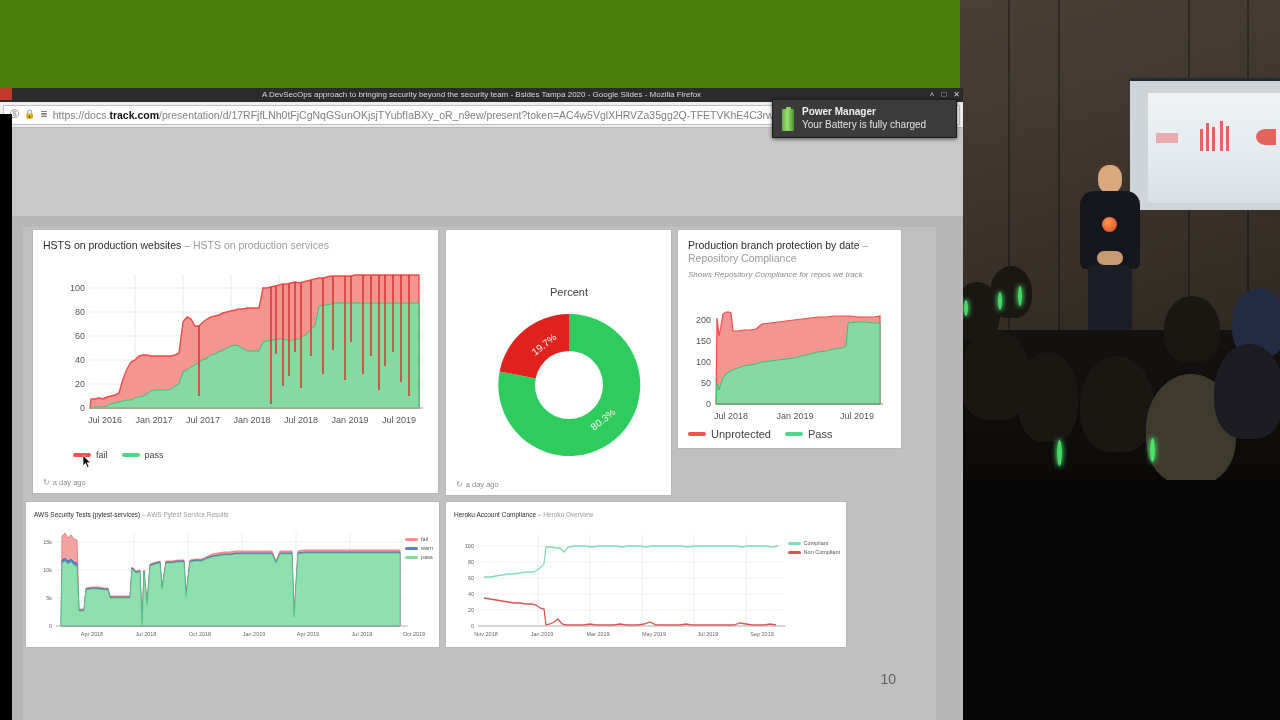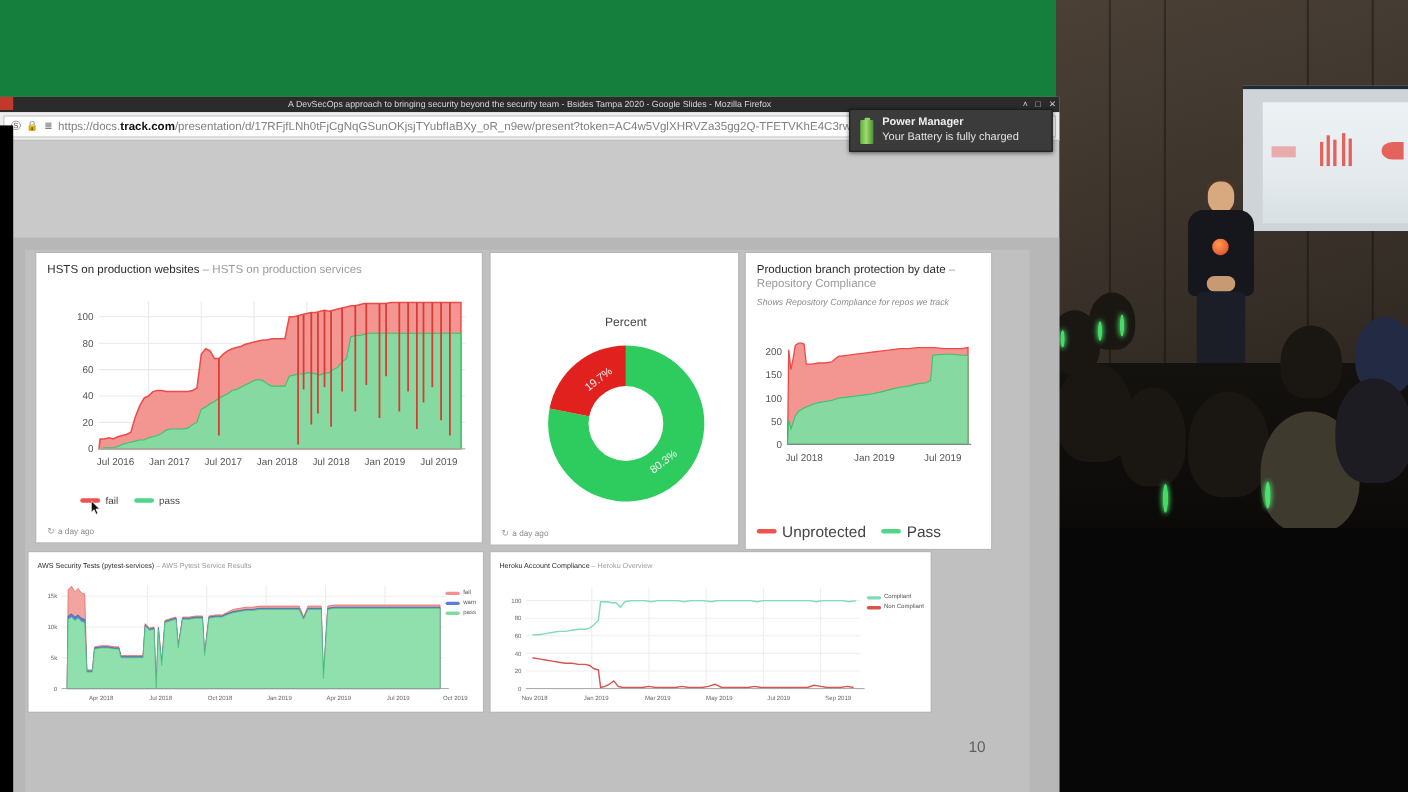--- a/index.html
+++ b/index.html
@@ -1,21 +1,21 @@
 <!DOCTYPE html>
 <html><head>
 <meta charset="utf-8">
 <style>
   * { box-sizing: border-box; margin: 0; padding: 0; }
   html, body {
     width: 1280px; height: 720px;
     background: #000; overflow: hidden;
     font-family: "Liberation Sans", sans-serif;
   }
-  #root { position: relative; width: 1280px; height: 720px; background: #15803d; }
+  #root { position: relative; width: 1280px; height: 720px; background: #4d7c0f; }
 
   
   #browser-window {
     position: absolute; left: 0; top: 88px; width: 963px; height: 632px;
     background: #c9c9c9;
   }
   #titlebar {
     position: relative; height: 14px; background: #2b2b2b; color: #d8d8d8;
     font-size: 8px; line-height: 14px; text-align: center; white-space: nowrap;
     overflow: hidden;
@@ -98,21 +98,21 @@
   .legend-v { display: flex; flex-direction: column; gap: 3px; font-size: 5.5px; color: #555; }
   .legend-v .item { display: flex; align-items: center; gap: 3px; }
   .legend-v .swatch { width: 13px; height: 3px; border-radius: 2px; display:inline-block; }
 
   .axis-label { font-size: 9px; fill: #555; }
   .axis-label-sm { font-size: 5.5px; fill: #666; }
 
   
   #panel-hsts-timeline { left: 10px; top: 3px; width: 405px; height: 263px; }
   #panel-hsts-donut    { left: 423px; top: 3px; width: 225px; height: 265px; }
-  #panel-branch        { left: 655px; top: 3px; width: 223px; height: 269px; }
+  #panel-branch        { left: 655px; top: 3px; width: 223px; height: 218px; }
   #panel-aws           { left: 3px; top: 275px; width: 413px; height: 145px; }
   #panel-heroku        { left: 423px; top: 275px; width: 400px; height: 145px; }
 
   
   #notification {
     position: absolute; left: 772px; top: 99px; width: 185px; height: 39px;
     background: #3b3b3b; border: 1px solid #1c1c1c;
     display: flex; align-items: center; gap: 8px; padding: 0 9px;
     box-shadow: 0 1px 4px rgba(0,0,0,0.6);
   }
@@ -392,21 +392,21 @@
             <polygon fill="#f2908c" fill-opacity="0.95" stroke="#ee4b48" stroke-width="1.2" points="38,116 39,30 41,48 43,38 45,26 48,24 51,24 53,25 55,43 60,43 66,42 72,42 78,41 84,36 92,35 100,34 108,33 116,32 124,31 132,30 140,29 148,29 156,28 164,28 172,28 180,29 188,29 196,29 202,28 202,116"></polygon>
 
             <polygon fill="#7fdda2" fill-opacity="0.95" stroke="#36c46e" stroke-width="1" points="38,116 39,94 41,102 43,96 45,90 48,86 51,84 53,83 55,82 60,80 66,78 72,77 78,76 84,74 92,73 100,72 108,71 116,70 124,68 132,66 140,64 148,63 156,61 164,60 168,58 170,35 180,34 188,34 196,35 202,35 202,116"></polygon>
             <line x1="38" y1="116" x2="205" y2="116" stroke="#888" stroke-width="1"></line>
             <g class="axis-label" text-anchor="middle" font-family="Liberation Sans, sans-serif" fill="#555" font-size="9">
               <text x="53" y="131">Jul 2018</text>
               <text x="117" y="131">Jan 2019</text>
               <text x="179" y="131">Jul 2019</text>
             </g>
           </svg>
-          <div class="legend" style="position:absolute;left:10px;bottom:8px;font-size:14px">
+          <div class="legend" style="position:absolute;left:10px;bottom:8px;font-size:11px">
             <span class="item">
               <i class="swatch" style="background:#ef5350"></i>
               <span>Unprotected</span>
             </span>
             <span class="item">
               <i class="swatch" style="background:#4fd787"></i>
               <span>Pass</span>
             </span>
           </div>
         </div>

